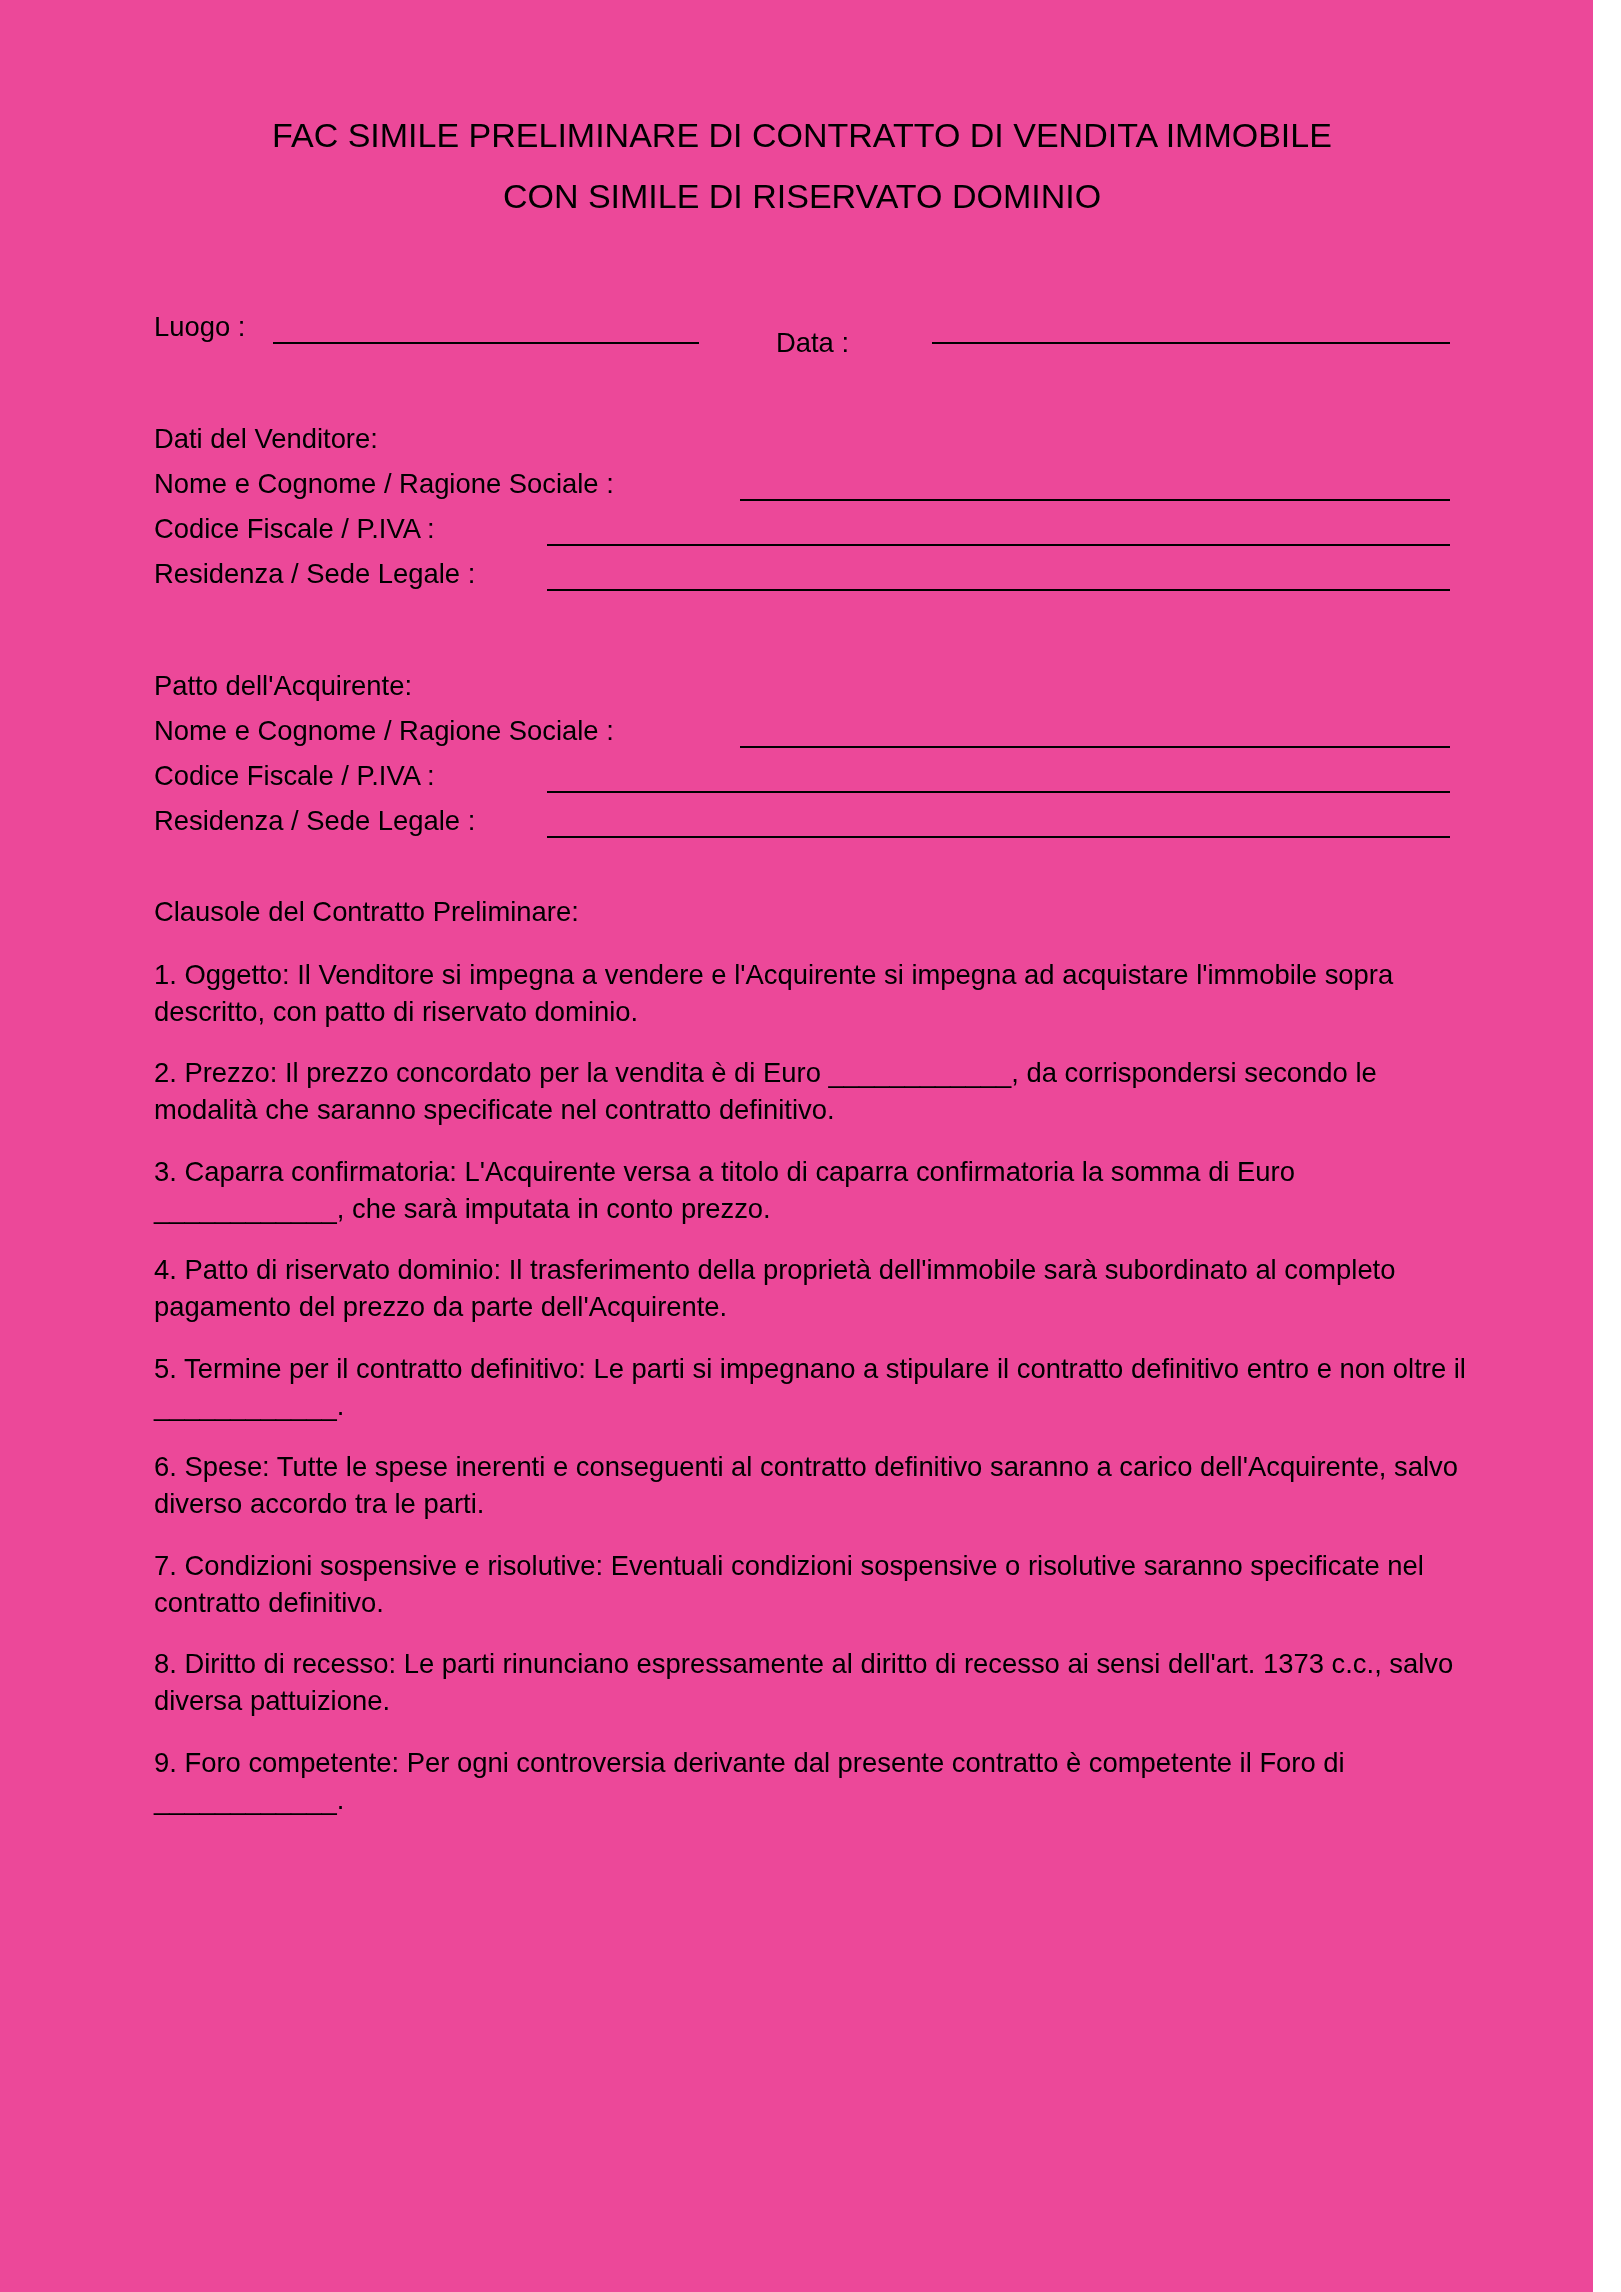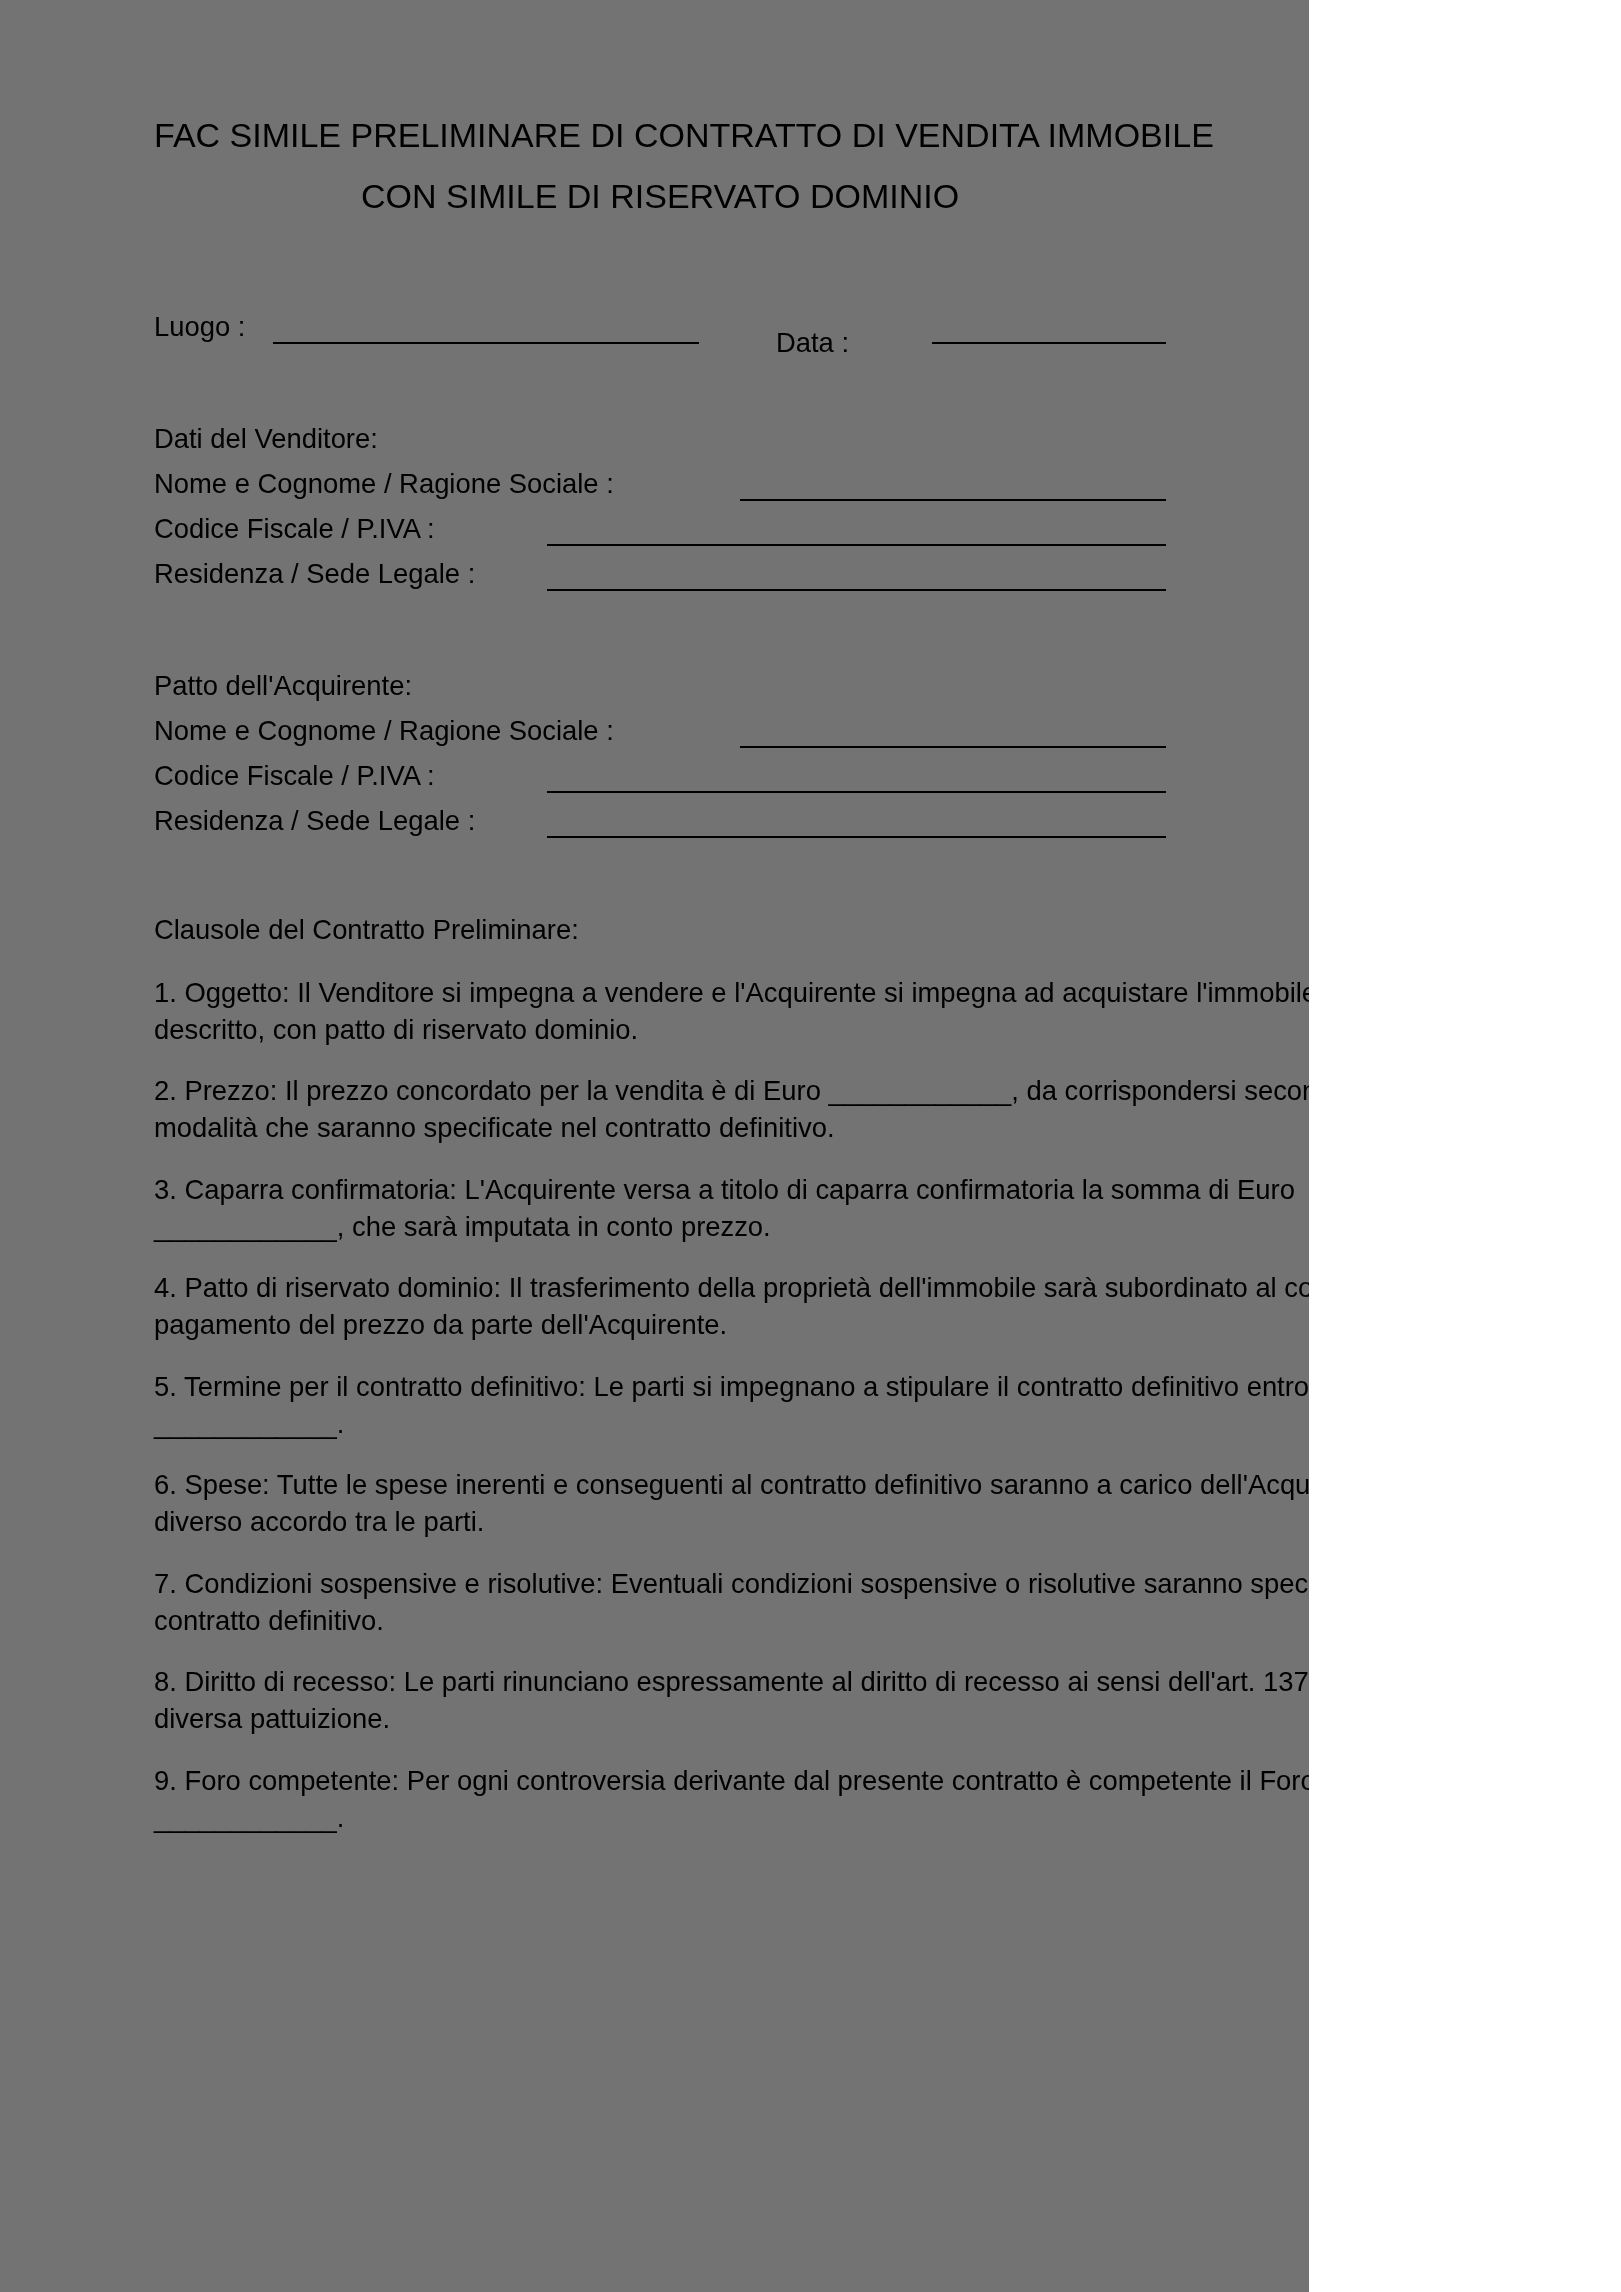--- a/index.html
+++ b/index.html
@@ -1,20 +1,20 @@
 <!DOCTYPE html>
 <html><head>
 <meta charset="utf-8">
 <style>
   html, body { margin: 0; padding: 0; background: #ffffff; }
   .page {
     position: relative;
-    width: 1309px;
+    width: 1593px;
     height: 2293px;
-    background: #737373;
+    background: #ec4899;
     color: #000000;
     font-family: "Liberation Sans", sans-serif;
     font-size: 27.4px;
     overflow: hidden;
   }
   .content {
     position: absolute;
     left: 154px;
     right: 143px;
     top: 0;
@@ -37,21 +37,21 @@
   .line-data       { left: 778px; right: 0; }
   .line-nome       { left: 586px; right: 0; }
   .line-codice     { left: 393px; right: 0; }
   .line-residenza  { left: 393px; right: 0; }
   .line-indirizzo  { left: 237px; right: 0; }
   .line-categoria  { left: 311px; right: 0; }
   .line-superficie { left: 311px; right: 0; }
 
   .section { margin-top: 67px; }
 
-  .clauses-heading { margin-top: 64px; }
+  .clauses-heading { margin-top: 46px; }
   .clause {
     line-height: 37px;
     margin: 24.5px 0 0 0;
     white-space: pre-line;
     width: 1336px;
   }
   .clause.first { margin-top: 21.6px; }
 </style>
 </head>
 <body>

